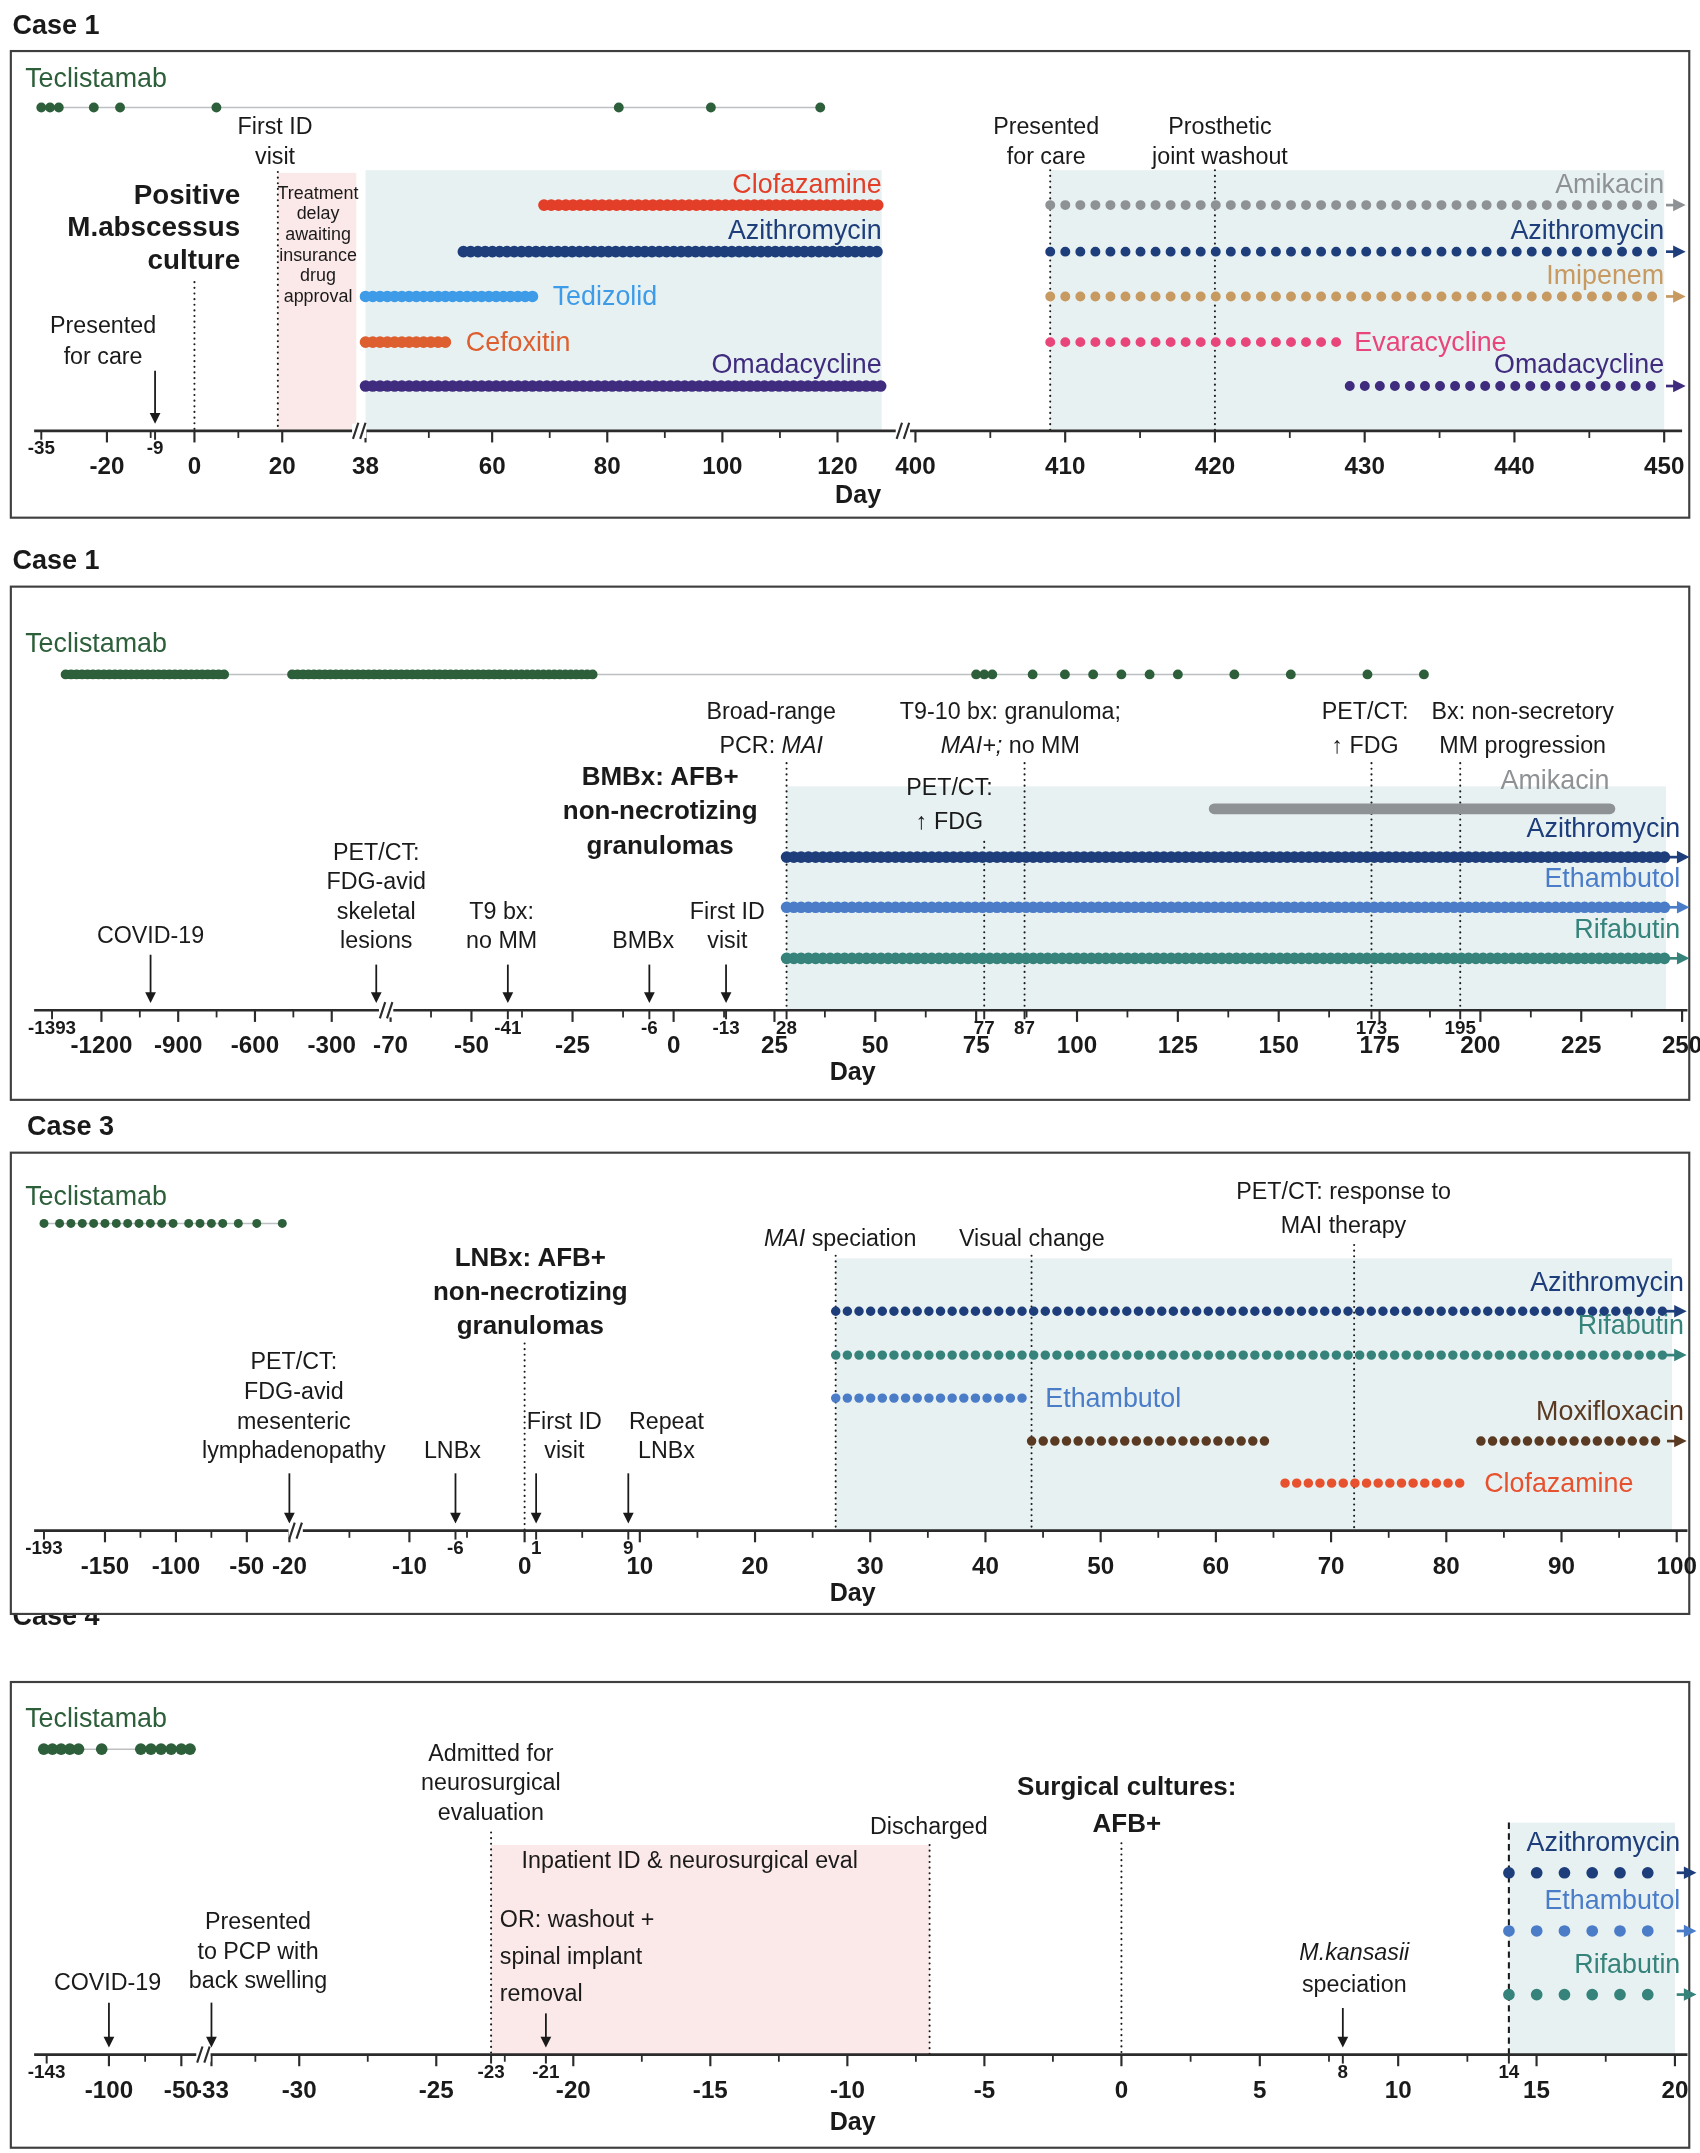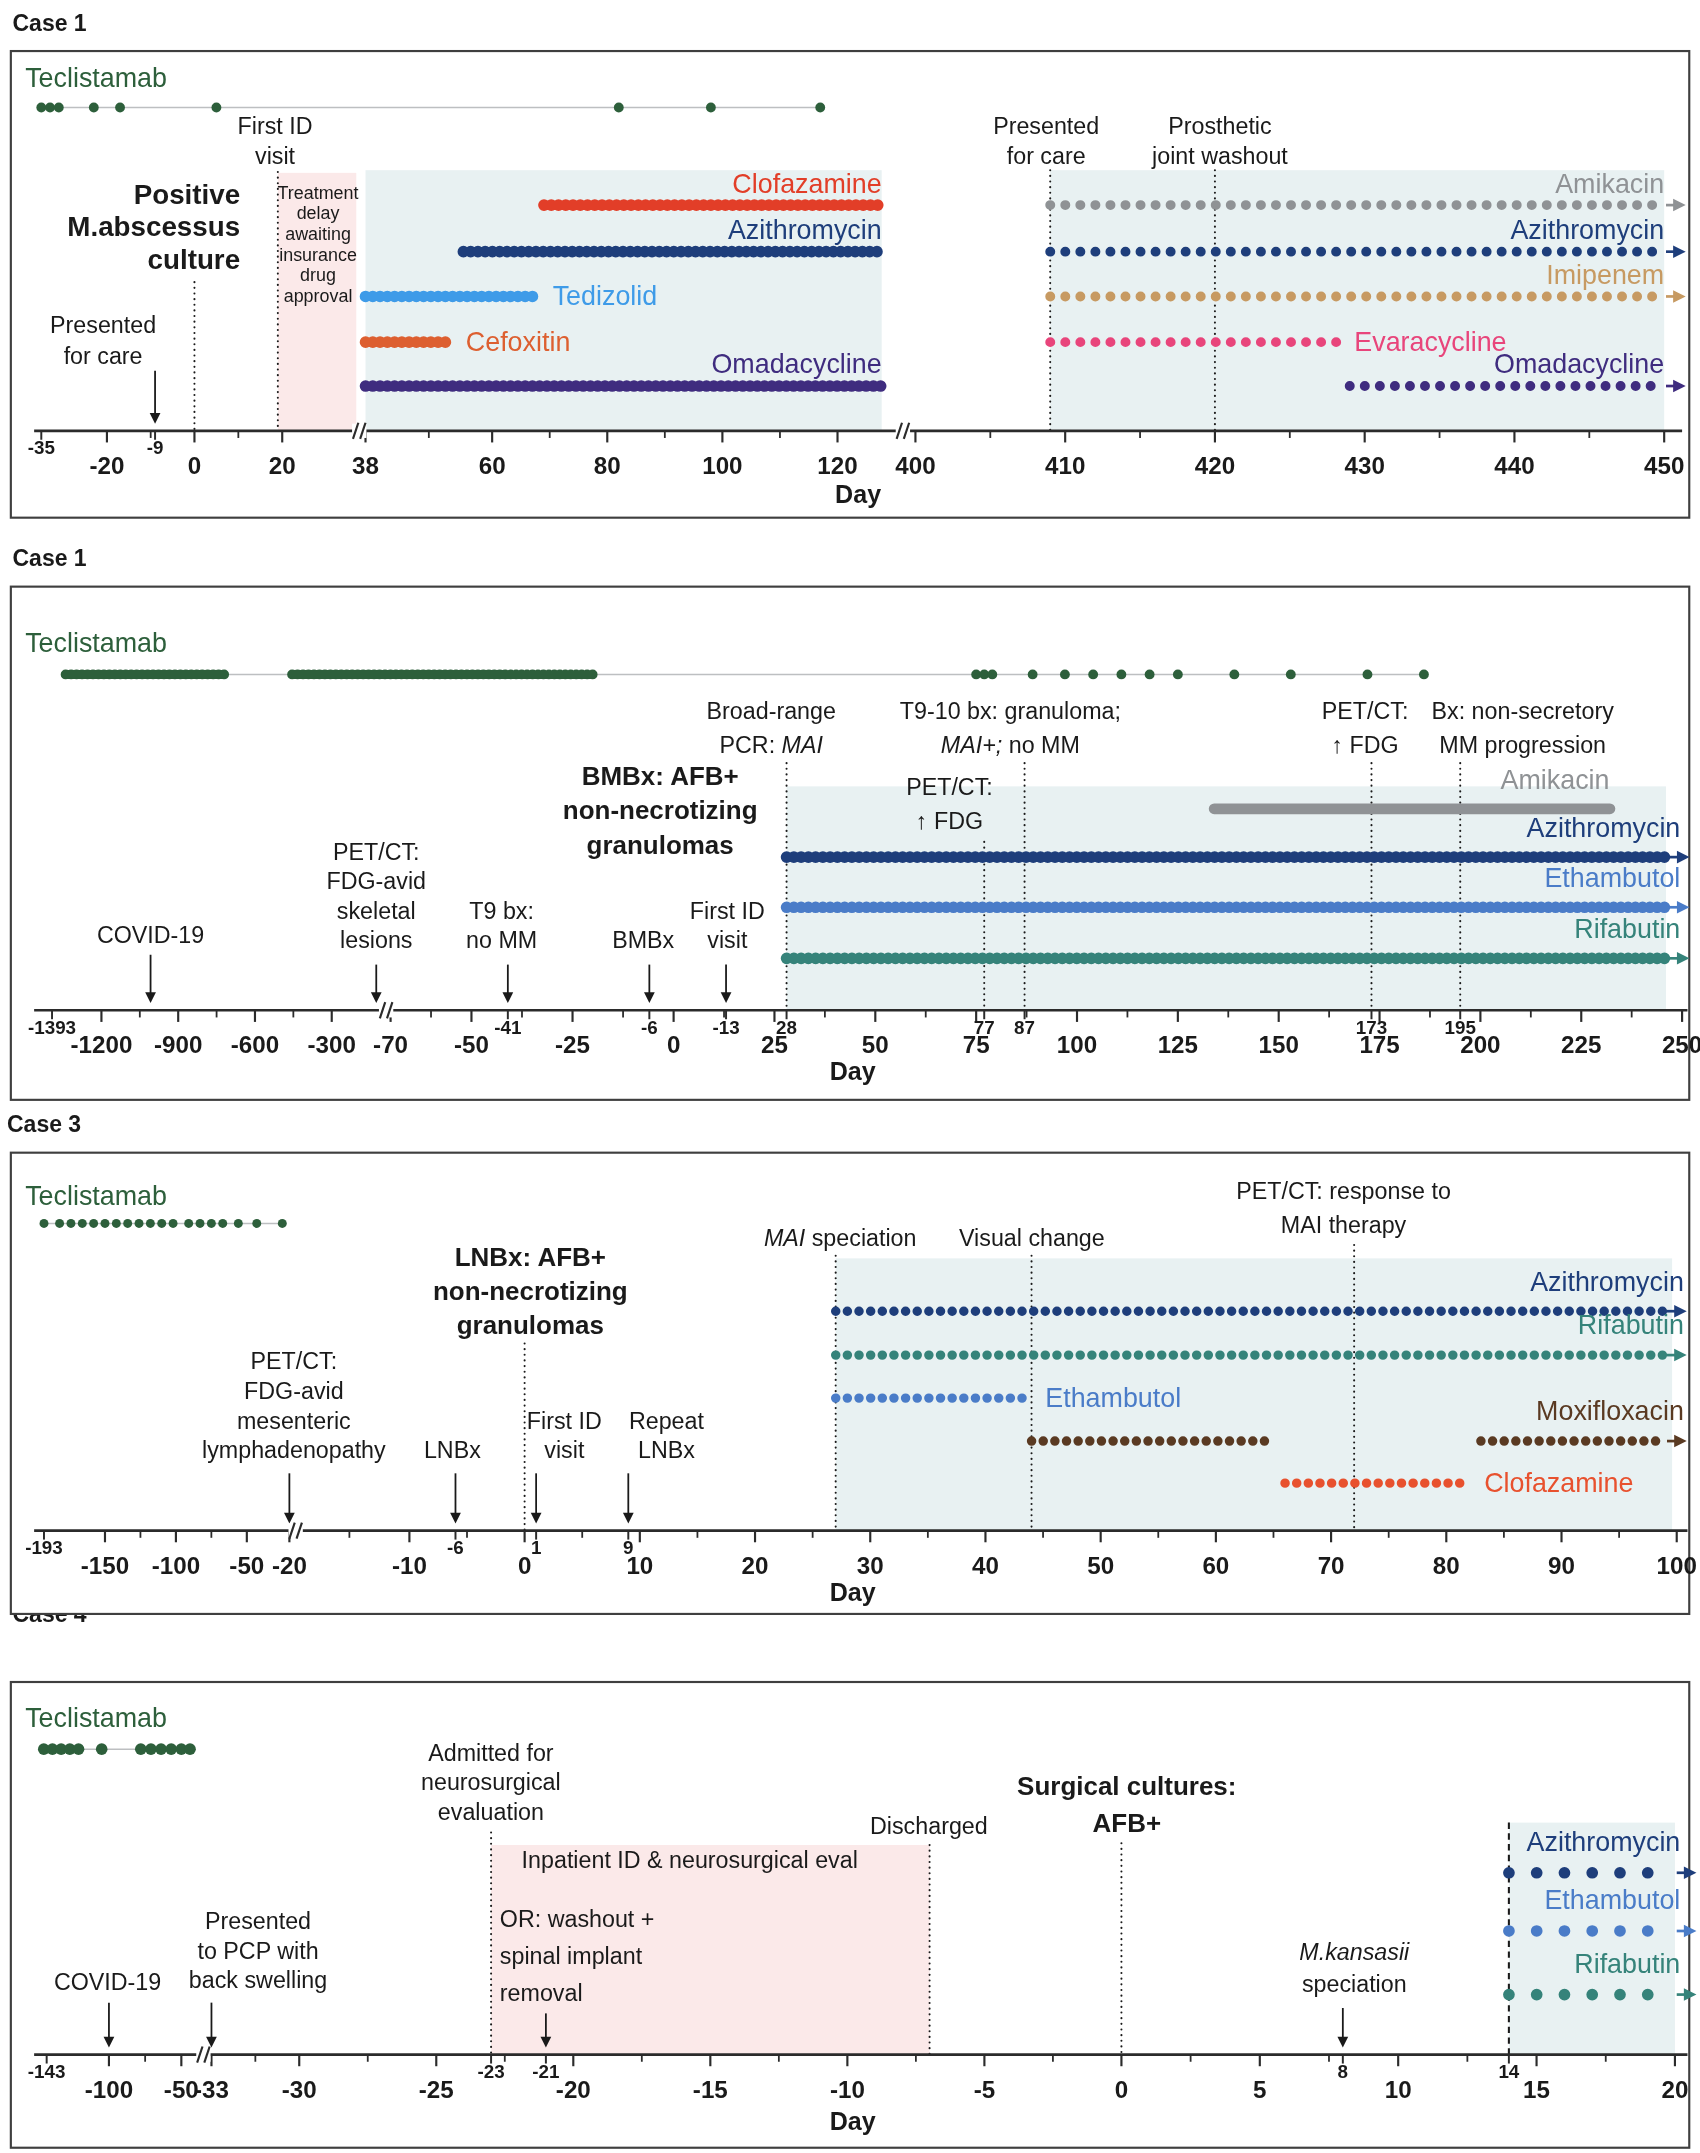--- a/index.html
+++ b/index.html
@@ -1,27 +1,27 @@
 <!DOCTYPE html>
 <html style="font-size:14.3px"><head>
 <meta charset="utf-8">
 <style>
   html,body{margin:0;padding:0;background:#fff;}
   #fig{position:relative;width:1701px;height:2154px;background:#fff;font-family:"Liberation Sans",sans-serif;}
   #fig svg{position:absolute;left:0;top:0;}
-  .case-title{position:absolute;font-size:23px;font-weight:700;color:#1A1A1A;font-family:"Liberation Sans",sans-serif;}
+  .case-title{position:absolute;font-size:27px;font-weight:700;color:#1A1A1A;font-family:"Liberation Sans",sans-serif;}
   svg text{font-family:"Liberation Sans",sans-serif;}
 </style>
 </head>
 <body>
 
 <div id="fig">
   <div class="case-title" style="left: 12.5px; top: 9.9px;">Case 1</div>
   <div class="case-title" style="left: 12.5px; top: 545px;">Case 1</div>
-  <div class="case-title" style="left: 7px; top: 1111px;">Case 3</div>
+  <div class="case-title" style="left: 27px; top: 1111px;">Case 3</div>
   <div class="case-title" style="left: 12.5px; top: 1601px;">Case 4</div>
   <svg id="tl" width="1701" height="2154" viewBox="0 0 1899 2405">
       <g>
         <rect x="12" y="57" width="1874" height="521" fill="#fff" stroke="#3F3F3F" stroke-width="2.4"></rect>
         <rect x="310.1" y="193" width="87.56666666666666" height="288" fill="#FBE9E9"></rect>
         <rect x="408" y="190" width="576.3" height="291" fill="#E8F1F2"></rect>
         <rect x="1172.48" y="190" width="685.52" height="291" fill="#E8F1F2"></rect>
         <line x1="217" y1="315" x2="217" y2="481" stroke="#1A1A1A" stroke-width="2.3" stroke-linecap="round" stroke-dasharray="0.1 6.2"></line>
         <line x1="310.1" y1="192" x2="310.1" y2="481" stroke="#1A1A1A" stroke-width="2.3" stroke-linecap="round" stroke-dasharray="0.1 6.2"></line>
         <line x1="1172.48" y1="190" x2="1172.48" y2="481" stroke="#1A1A1A" stroke-width="2.3" stroke-linecap="round" stroke-dasharray="0.1 6.2"></line>

